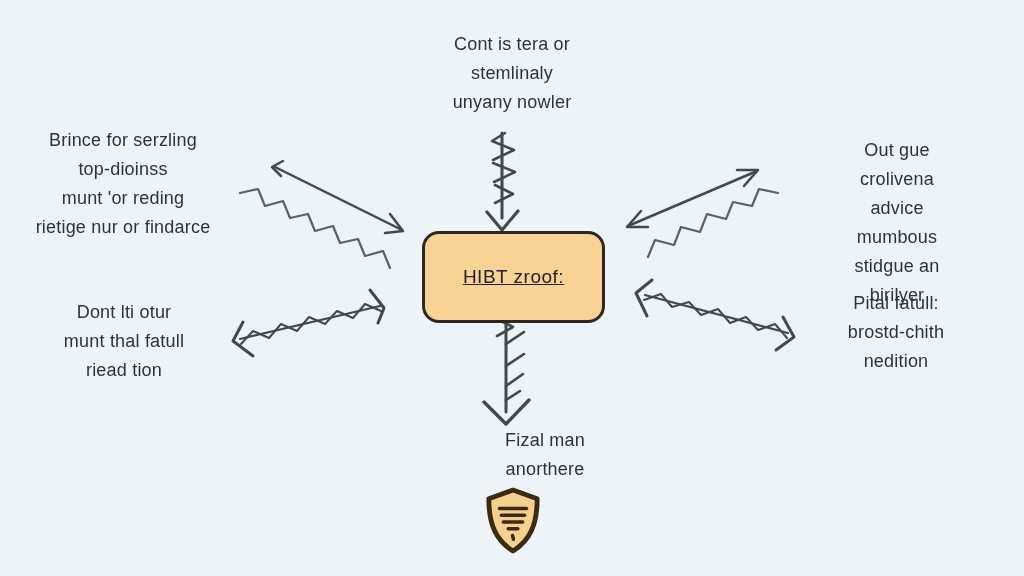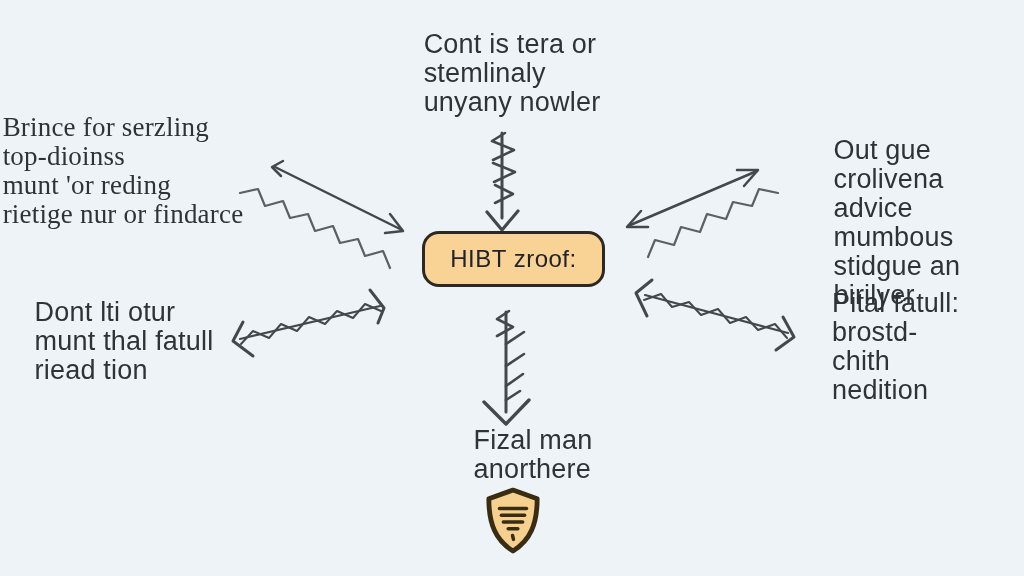--- a/index.html
+++ b/index.html
@@ -9,29 +9,30 @@
   }
   html,body{margin:0;padding:0;}
   body{
     width:1024px;height:576px;position:relative;overflow:hidden;
     background:var(--background);
     font-family:"Liberation Sans", sans-serif;
     color:var(--text);
   }
   .node-text{
     position:absolute;transform:translateX(-50%);
-    text-align:left;white-space:pre-line;
-    font-size:27px;line-height:29px;letter-spacing:.2px;
+    text-align:center;white-space:pre-line;
+    font-size:18px;line-height:29px;letter-spacing:.2px;
   }
   .center-box{
-    position:absolute;left:422px;top:231px;width:183px;height:56px;
+    position:absolute;left:422px;top:231px;width:183px;height:92px;
     background:var(--box-fill);border:3px solid var(--box-border);
     border-radius:17px;display:flex;align-items:center;justify-content:center;
-    font-size:24px;letter-spacing:.5px;color:#20242a;
+    font-size:19px;letter-spacing:.5px;color:#20242a;
     box-sizing:border-box;
+    text-decoration:underline;
   }
   svg.overlay{position:absolute;left:0;top:0;}
   .arrow{stroke:var(--arrow);fill:none;stroke-linecap:round;stroke-linejoin:round;}
   .scribble{stroke:var(--scribble);fill:none;stroke-linecap:round;stroke-linejoin:round;}
   .shield-wrap{position:absolute;left:484px;top:487px;width:58px;height:68px;}
 </style>
 </head>
 <body>
 
 <svg class="overlay" width="1024" height="576" viewBox="0 0 1024 576">
@@ -82,38 +83,38 @@
     <path class="arrow" stroke-width="2.6" d="M506,386 L523,374"></path>
     <path class="arrow" stroke-width="2.6" d="M506,400 L520,391"></path>
     <path class="arrow" stroke-width="3.4" d="M484,402 L506,424 L529,400"></path>
   </g>
 </svg>
 
 <div class="node-text" style="left:512px;top:30px;">Cont is tera or
 stemlinaly
 unyany nowler</div>
 
-<div class="node-text" style="left:123px;top:113px;font-family:Liberation Serif, serif;">Brince for serzling
+<div class="node-text" style="left:123px;top:126px;">Brince for serzling
 top-dioinss
 munt 'or reding
 rietige nur or findarce</div>
 
 <div class="node-text" style="left:897px;top:136px;">Out gue crolivena
 advice mumbous
 stidgue an birilyer</div>
 
 <div class="node-text" style="left:124px;top:298px;">Dont lti otur
 munt thal fatull
 riead tion</div>
 
 <div class="node-text" style="left:896px;top:289px;">Pital fatull:
 brostd-chith
 nedition</div>
 
-<div class="node-text" style="left:533px;top:426px;">Fizal man
+<div class="node-text" style="left:545px;top:426px;">Fizal man
 anorthere</div>
 
 <div class="center-box">
   <span>HIBT zroof:</span>
 </div>
 
 <div class="shield-wrap">
   <svg width="58" height="68" viewBox="0 0 60 70">
     <path d="M30,3 L55,12 C55,38 48,55 30,66 C12,55 5,38 5,12 Z" fill="var(--shield-fill)" stroke="var(--shield-border)" stroke-width="5" stroke-linejoin="round"></path>
     <g stroke="var(--shield-border)" stroke-width="3.6" stroke-linecap="round">

